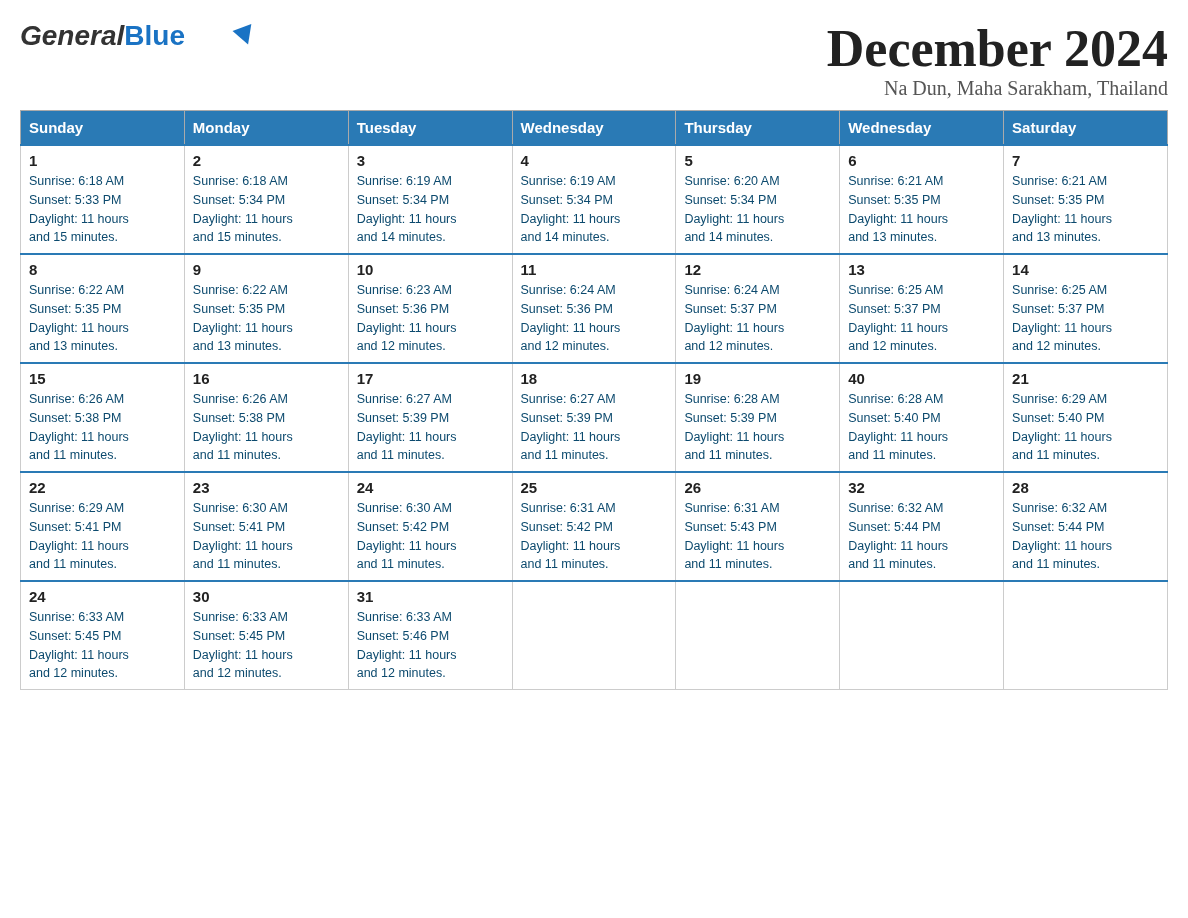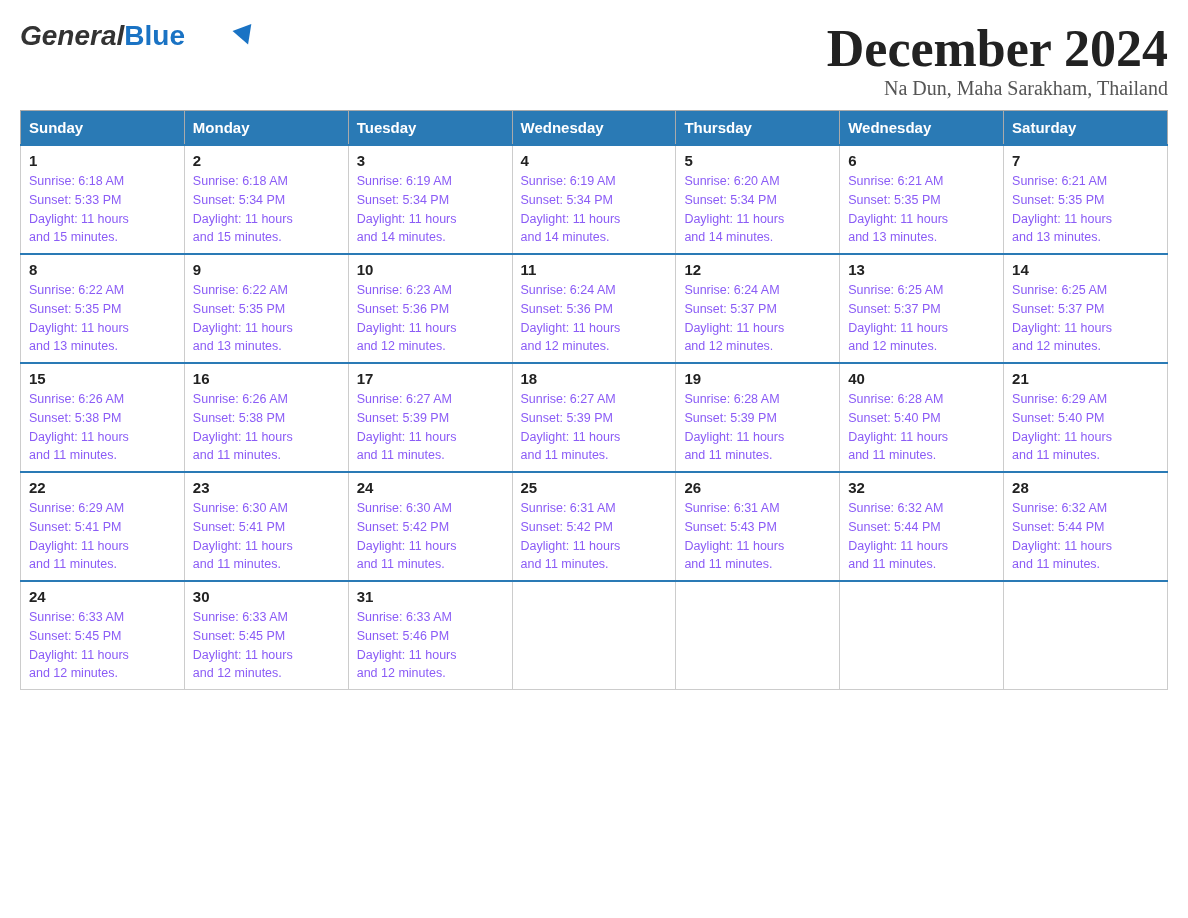--- a/index.html
+++ b/index.html
@@ -88,21 +88,21 @@
       min-height: 90px;
     }
     .day-number {
       font-size: 15px;
       font-weight: bold;
       color: #222;
       margin-bottom: 3px;
     }
     .day-info {
       font-size: 12.5px;
-      color: #8b5cf6;
+      color: #0c4a6e;
       line-height: 1.5;
     }
     .empty-cell {
       background: #fff;
     }
     tr.week-row td {
       border-top: 2px solid #2a7ab5;
     }
   </style>
 </head>

